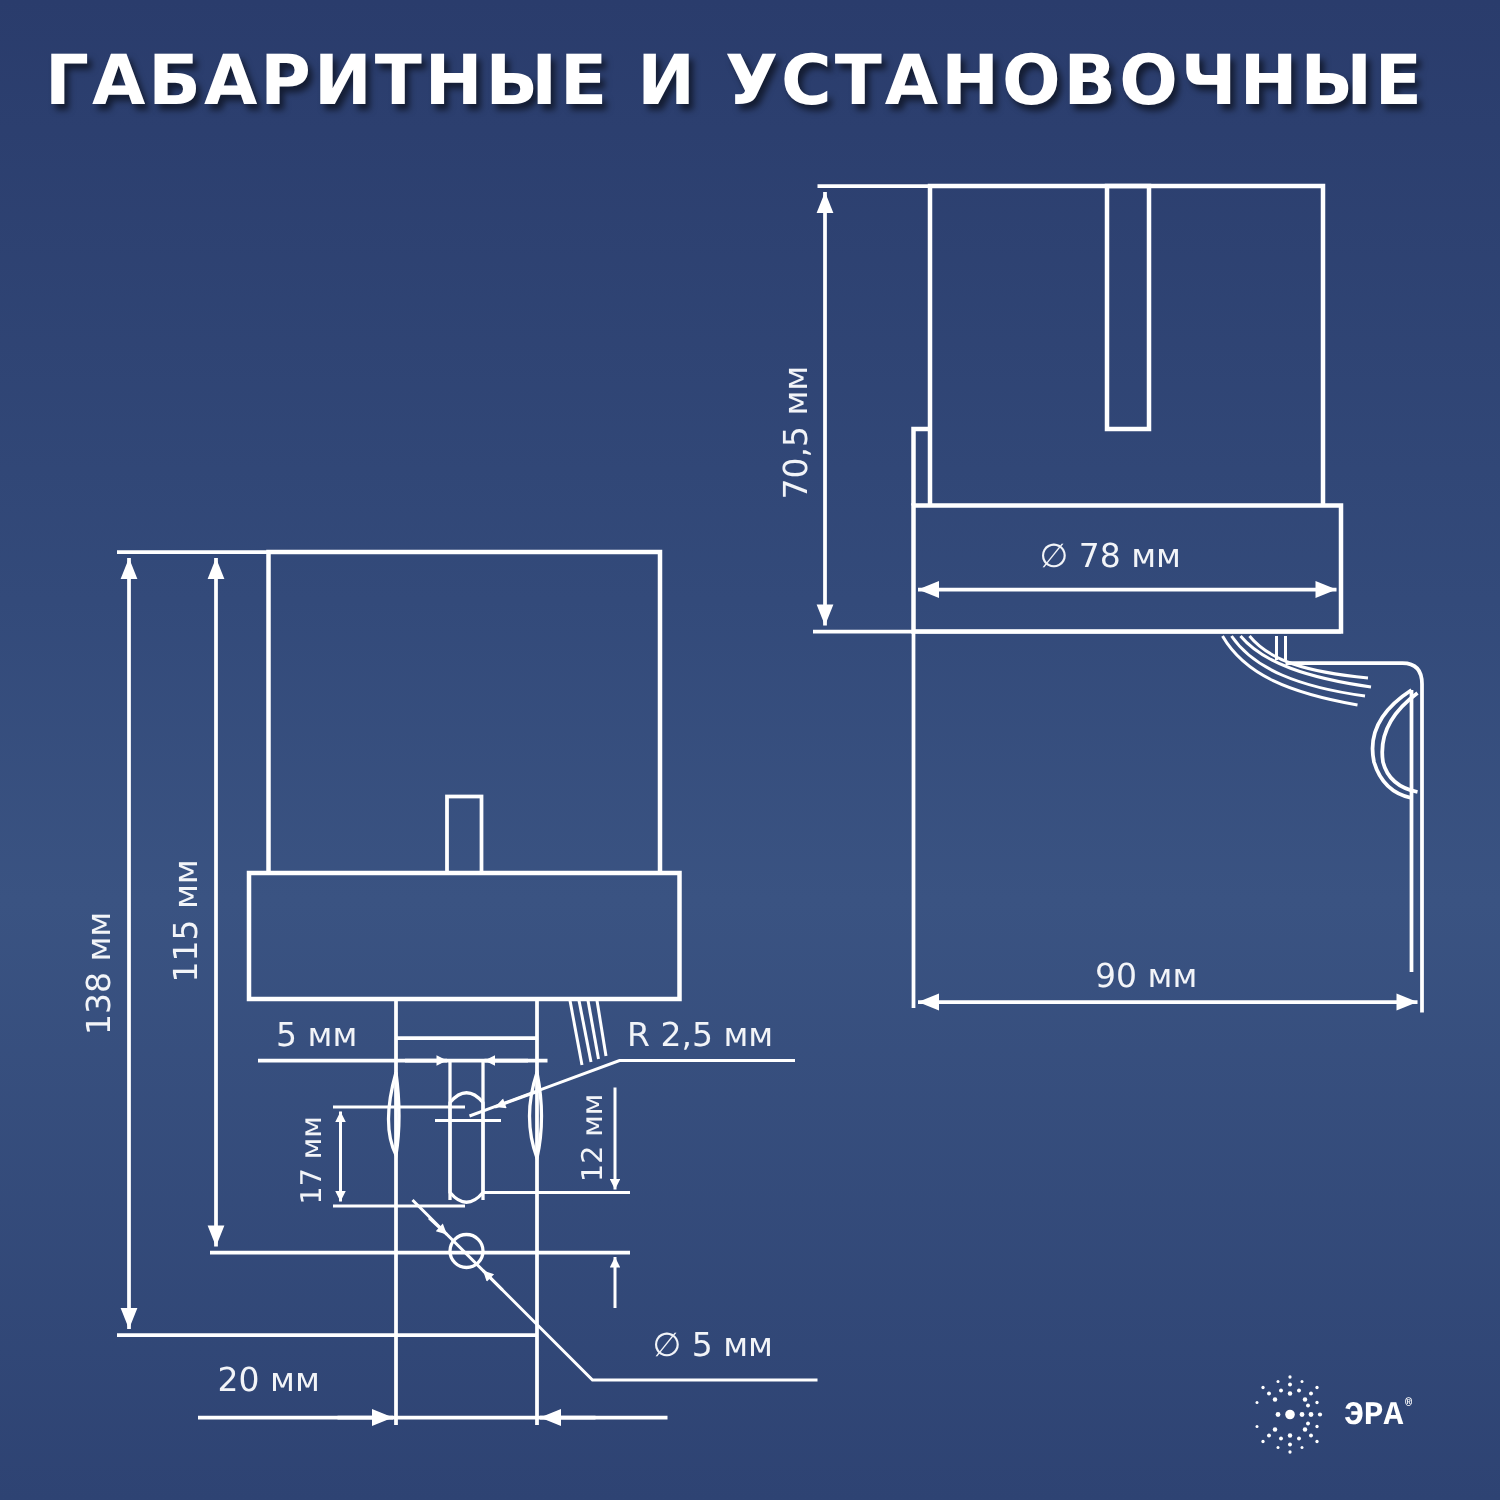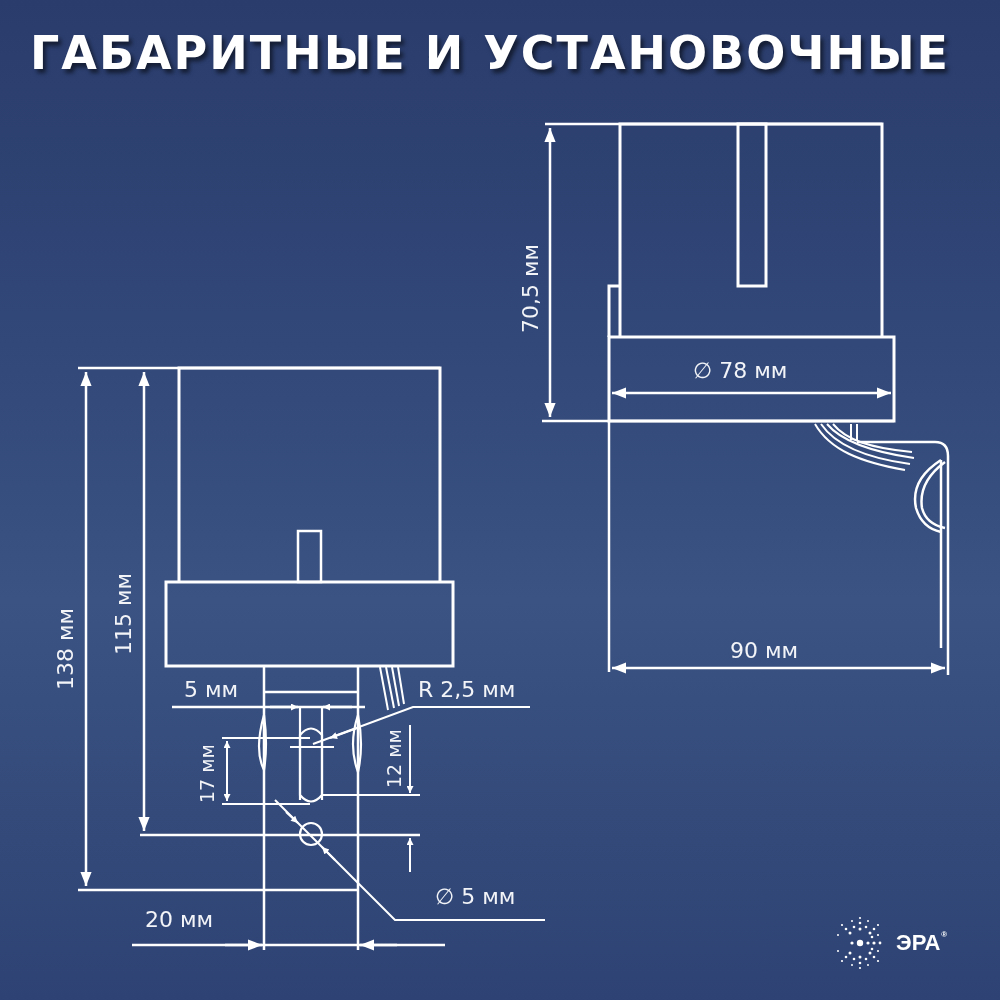--- a/index.html
+++ b/index.html
@@ -24,21 +24,21 @@
   .dim-label {
     font-family: "DejaVu Sans", sans-serif;
     font-size: 22px; fill: #f2f4f8;
   }
   .dim-label.sm { font-size: 19px; }
   .logo {
     position: absolute; left: 832px; top: 912px; width: 150px; height: 62px;
     display: flex; align-items: center;
   }
   .logo-text {
-    font-family: Liberation Sans, sans-serif; font-weight: bold;
+    font-family: Liberation Mono, monospace; font-weight: bold;
     font-size: 22px; color: #fff; margin-left: 8px; letter-spacing: 0px;
   }
   .logo-reg { font-size: 8px; vertical-align: top; margin-left: 1px; }
 </style>
 </head>
 <body>
 
 <div class="page">
 
   <h1 class="title">

